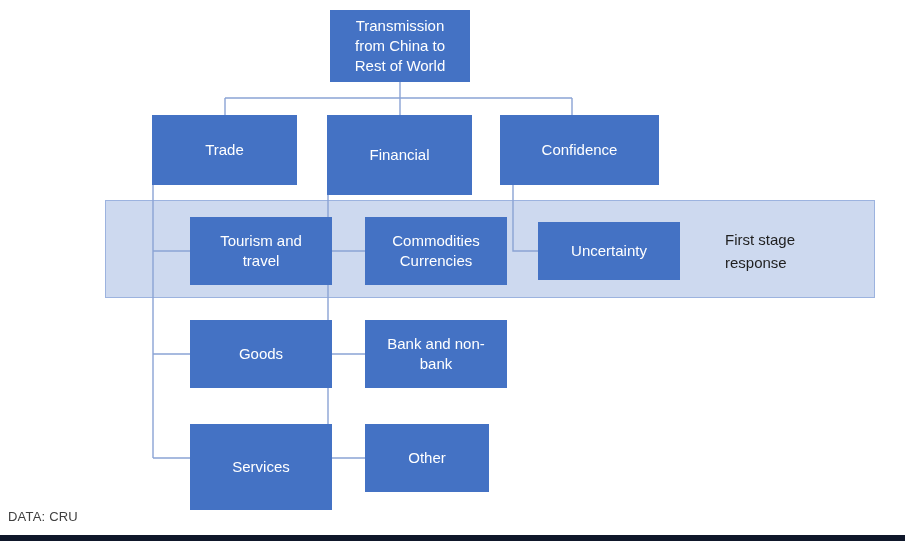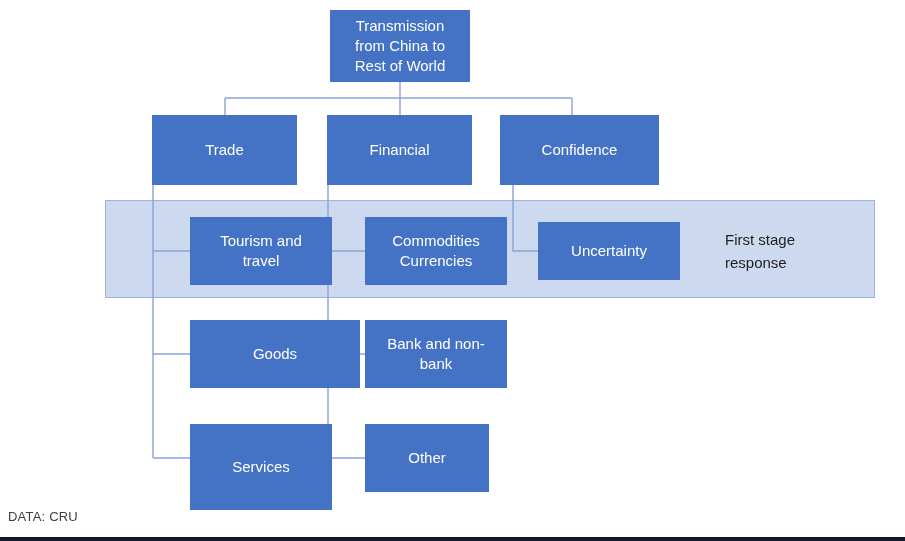--- a/index.html
+++ b/index.html
@@ -4,21 +4,21 @@
 <style>
   html, body { margin: 0; padding: 0; background: #ffffff; }
   body { font-family: "Liberation Sans", sans-serif; }
 
   .canvas {
     position: relative;
     width: 905px;
     height: 541px;
     background: #ffffff;
     overflow: hidden;
-    border-bottom: 4px solid #0f172a;
+    border-bottom: 6px solid #0f172a;
     box-sizing: border-box;
   }
 
   .band {
     position: absolute;
     left: 105px; top: 200px;
     width: 770px; height: 98px;
     background: var(--band-fill, #CDD9EF);
     border: 1px solid var(--band-border, #9CB3DF);
     box-sizing: border-box;
@@ -44,28 +44,28 @@
     justify-content: center;
     text-align: center;
     font-size: 15px;
     line-height: 1.35;
     padding: 4px 12px;
     box-sizing: border-box;
   }
 
   .box.root       { left: 330px; top: 10px;  width: 140px; height: 72px; }
   .box.trade      { left: 152px; top: 115px; width: 145px; height: 70px; text-align: center; }
-  .box.financial  { left: 327px; top: 115px; width: 145px; height: 70px; }
+  .box.financial  { left: 327px; top: 115px; width: 145px; height: 80px; }
   .box.confidence { left: 500px; top: 115px; width: 159px; height: 70px; }
 
   .box.tourism     { left: 190px; top: 217px; width: 142px; height: 68px; }
   .box.commodities { left: 365px; top: 217px; width: 142px; height: 68px; }
   .box.uncertainty { left: 538px; top: 222px; width: 142px; height: 58px; }
 
-  .box.goods { left: 190px; top: 320px; width: 170px; height: 68px; }
+  .box.goods { left: 190px; top: 320px; width: 142px; height: 68px; }
   .box.bank  { left: 365px; top: 320px; width: 142px; height: 68px; }
 
   .box.services { left: 190px; top: 424px; width: 142px; height: 86px; }
   .box.other    { left: 365px; top: 424px; width: 124px; height: 68px; }
 
   .band-label {
     position: absolute;
     left: 725px; top: 229px;
     width: 120px;
     color: var(--label-text, #1F1F1F);

